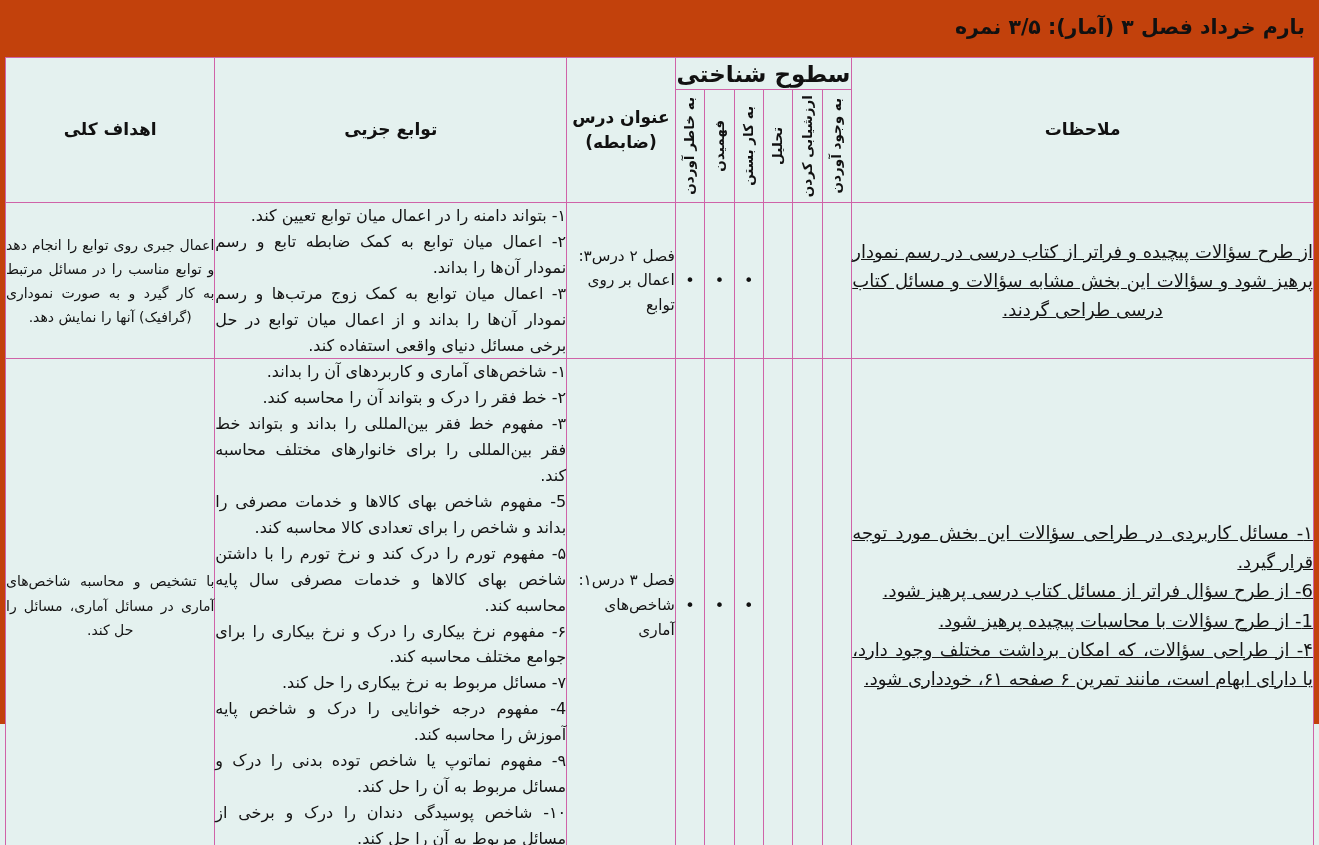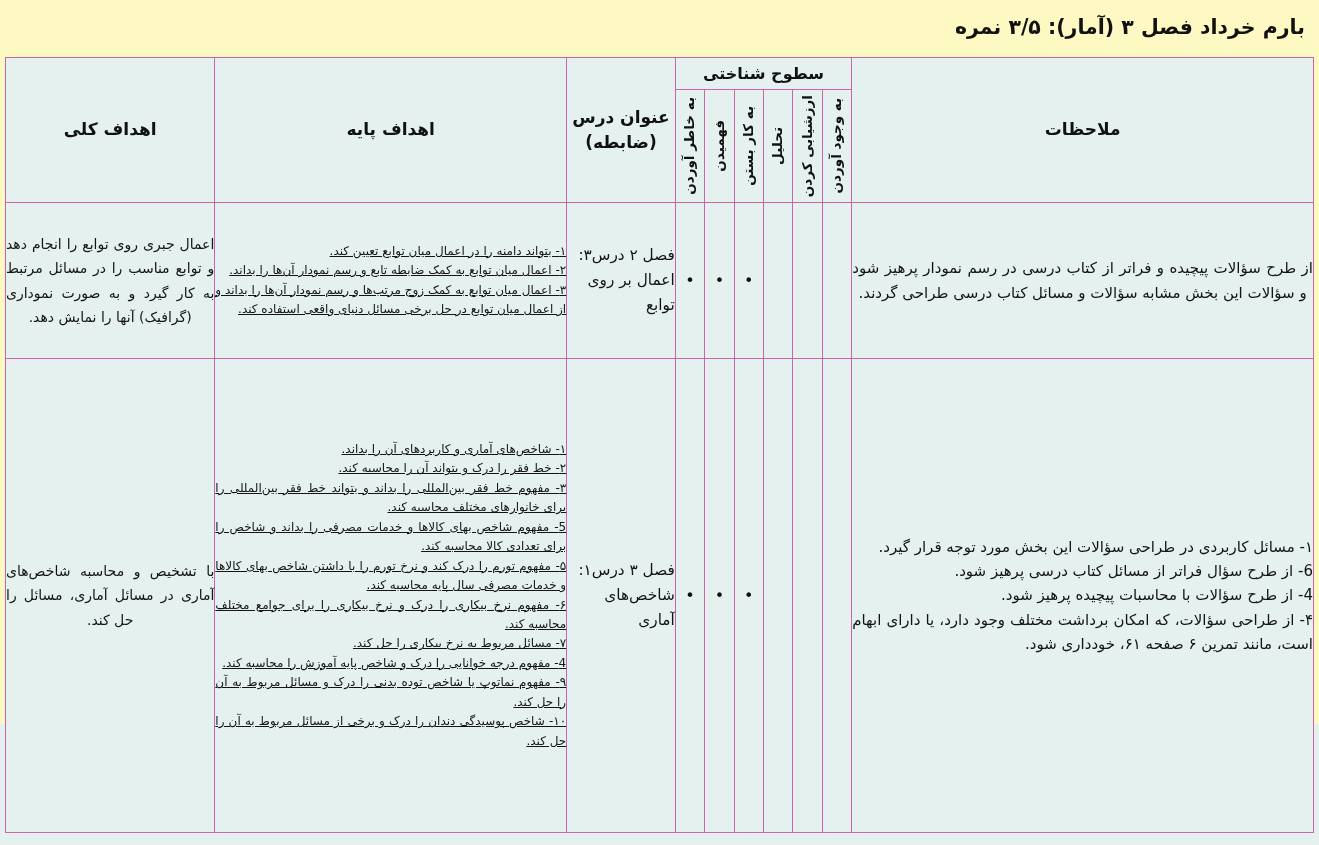--- a/index.html
+++ b/index.html
@@ -9,21 +9,21 @@
     width: 1319px;
     height: 845px;
     overflow: hidden;
     font-family: "DejaVu Sans", "Liberation Sans", sans-serif;
   }
 
   .page {
     position: relative;
     width: 1319px;
     height: 724px;
-    background: #fef9c3;
+    background: #c2410c;
     box-sizing: border-box;
   }
 
   
   .title-bar {
     position: absolute;
     top: 0;
     right: 0;
     left: 0;
     height: 53px;
@@ -76,21 +76,21 @@
 
   
   .h-main {
     font-size: 17px;
     text-align: center;
     padding: 6px 8px;
     line-height: 1.5;
   }
 
   .h-group {
-    font-size: 16px;
+    font-size: 23px;
     text-align: center;
     height: 31px;
     padding: 0 4px;
     white-space: nowrap;
   }
 
   .h-vert {
     padding: 0;
     height: 112px;
     position: relative;
@@ -104,27 +104,26 @@
     font-size: 13.5px;
     font-weight: bold;
     line-height: 1;
     margin: 0 auto;
     text-align: center;
     color: #111;
     direction: rtl;
   }
 
   .c-goals {
-    font-size: 12px;
+    font-size: 16px;
     line-height: 1.62;
     color: #141414;
     padding: 7px 9px 7px 9px;
     direction: rtl;
     text-align: justify;
-    text-decoration: underline;
   }
 
   .c-goals .goal-line {
     display: block;
     text-align: justify;
     text-align-last: right;
   }
 
   .c-general {
     font-size: 14px;
@@ -147,26 +146,27 @@
   }
 
   .c-mark {
     text-align: center;
     font-size: 16px;
     color: #111;
     line-height: 1;
   }
 
   .c-notes {
-    font-size: 15px;
+    font-size: 18px;
     line-height: 1.62;
     color: #141414;
     padding: 8px 12px;
     direction: rtl;
     text-align: justify;
+    text-decoration: underline;
   }
 
   .c-notes .note-line {
     display: block;
     text-align: justify;
     text-align-last: right;
   }
 
   .c-notes.centered {
     text-align: justify;
@@ -198,21 +198,21 @@
         <col style="width:8.3%">
         <col style="width:26.9%">
         <col style="width:16.0%">
       </colgroup>
 
       <thead>
         <tr>
           <th class="h-main" rowspan="2">ملاحظات</th>
           <th class="h-group" colspan="6">سطوح شناختی</th>
           <th class="h-main" rowspan="2">عنوان درس (ضابطه)</th>
-          <th class="h-main" rowspan="2">اهداف پایه</th>
+          <th class="h-main" rowspan="2">توابع جزیی</th>
           <th class="h-main" rowspan="2">اهداف کلی</th>
         </tr>
         <tr>
           <th class="h-vert">
             <span class="vtext">به وجود آوردن</span>
           </th>
           <th class="h-vert">
             <span class="vtext">ارزشیابی کردن</span>
           </th>
           <th class="h-vert">
@@ -262,21 +262,21 @@
             <span class="goal-line">۳- اعمال میان توابع به کمک زوج مرتب‌ها و رسم نمودار آن‌ها را بداند و از اعمال میان توابع در حل برخی مسائل دنیای واقعی استفاده کند.</span>
           </td>
 
           <td class="c-general">اعمال جبری روی توابع را انجام دهد و توابع مناسب را در مسائل مرتبط به کار گیرد و به صورت نموداری (گرافیک) آنها را نمایش دهد.</td>
         </tr>
 
         <tr class="r2">
           <td class="c-notes">
             <span class="note-line">۱- مسائل کاربردی در طراحی سؤالات این بخش مورد توجه قرار گیرد.</span>
             <span class="note-line">6- از طرح سؤال فراتر از مسائل کتاب درسی پرهیز شود.</span>
-            <span class="note-line">4- از طرح سؤالات با محاسبات پیچیده پرهیز شود.</span>
+            <span class="note-line">1- از طرح سؤالات با محاسبات پیچیده پرهیز شود.</span>
             <span class="note-line">۴- از طراحی سؤالات، که امکان برداشت مختلف وجود دارد، یا دارای ابهام است، مانند تمرین ۶ صفحه ۶۱، خودداری شود.</span>
           </td>
 
           <td class="c-mark">
             <span class="dotwrap"></span>
           </td>
           <td class="c-mark">
             <span class="dotwrap"></span>
           </td>
           <td class="c-mark">

